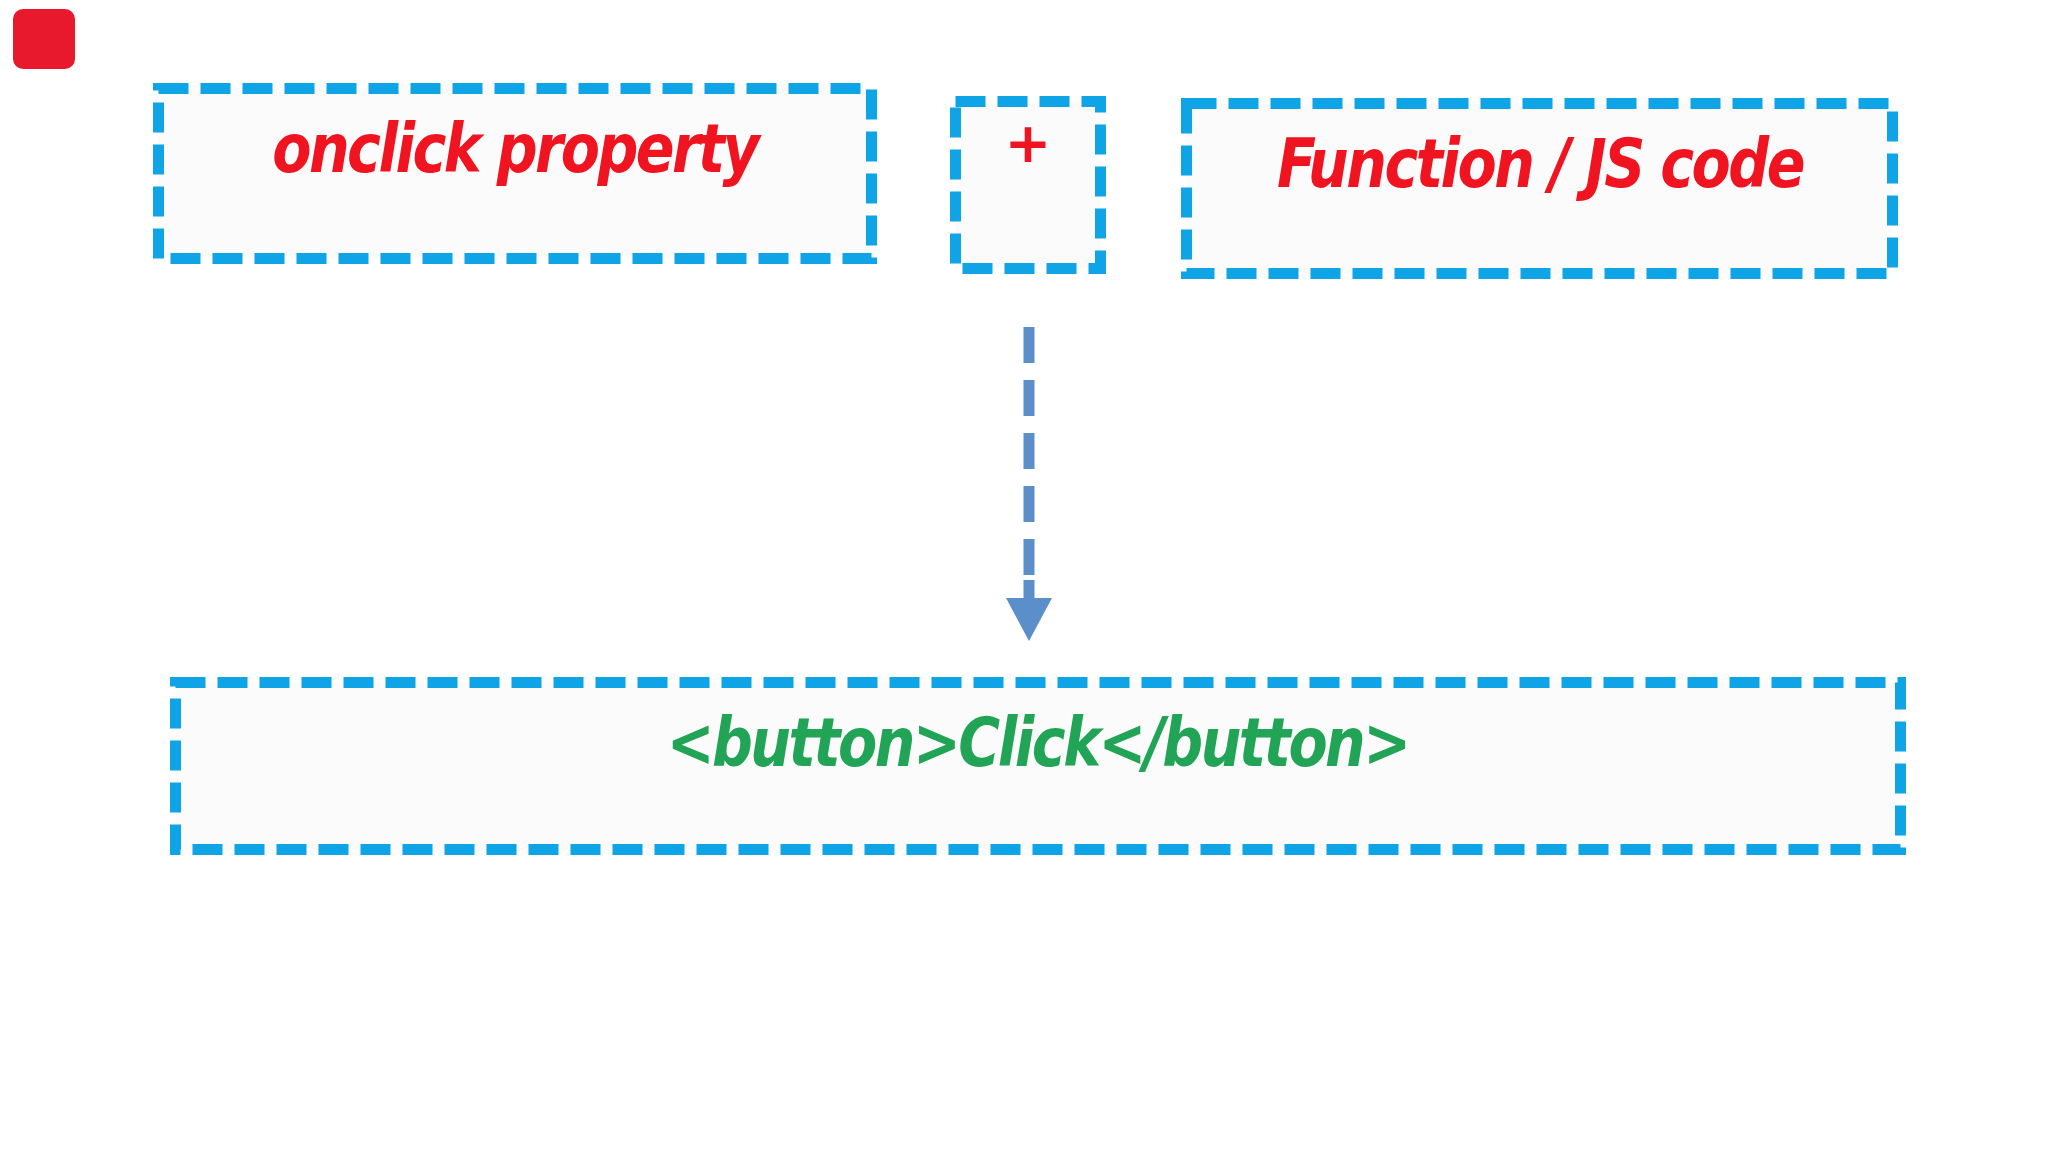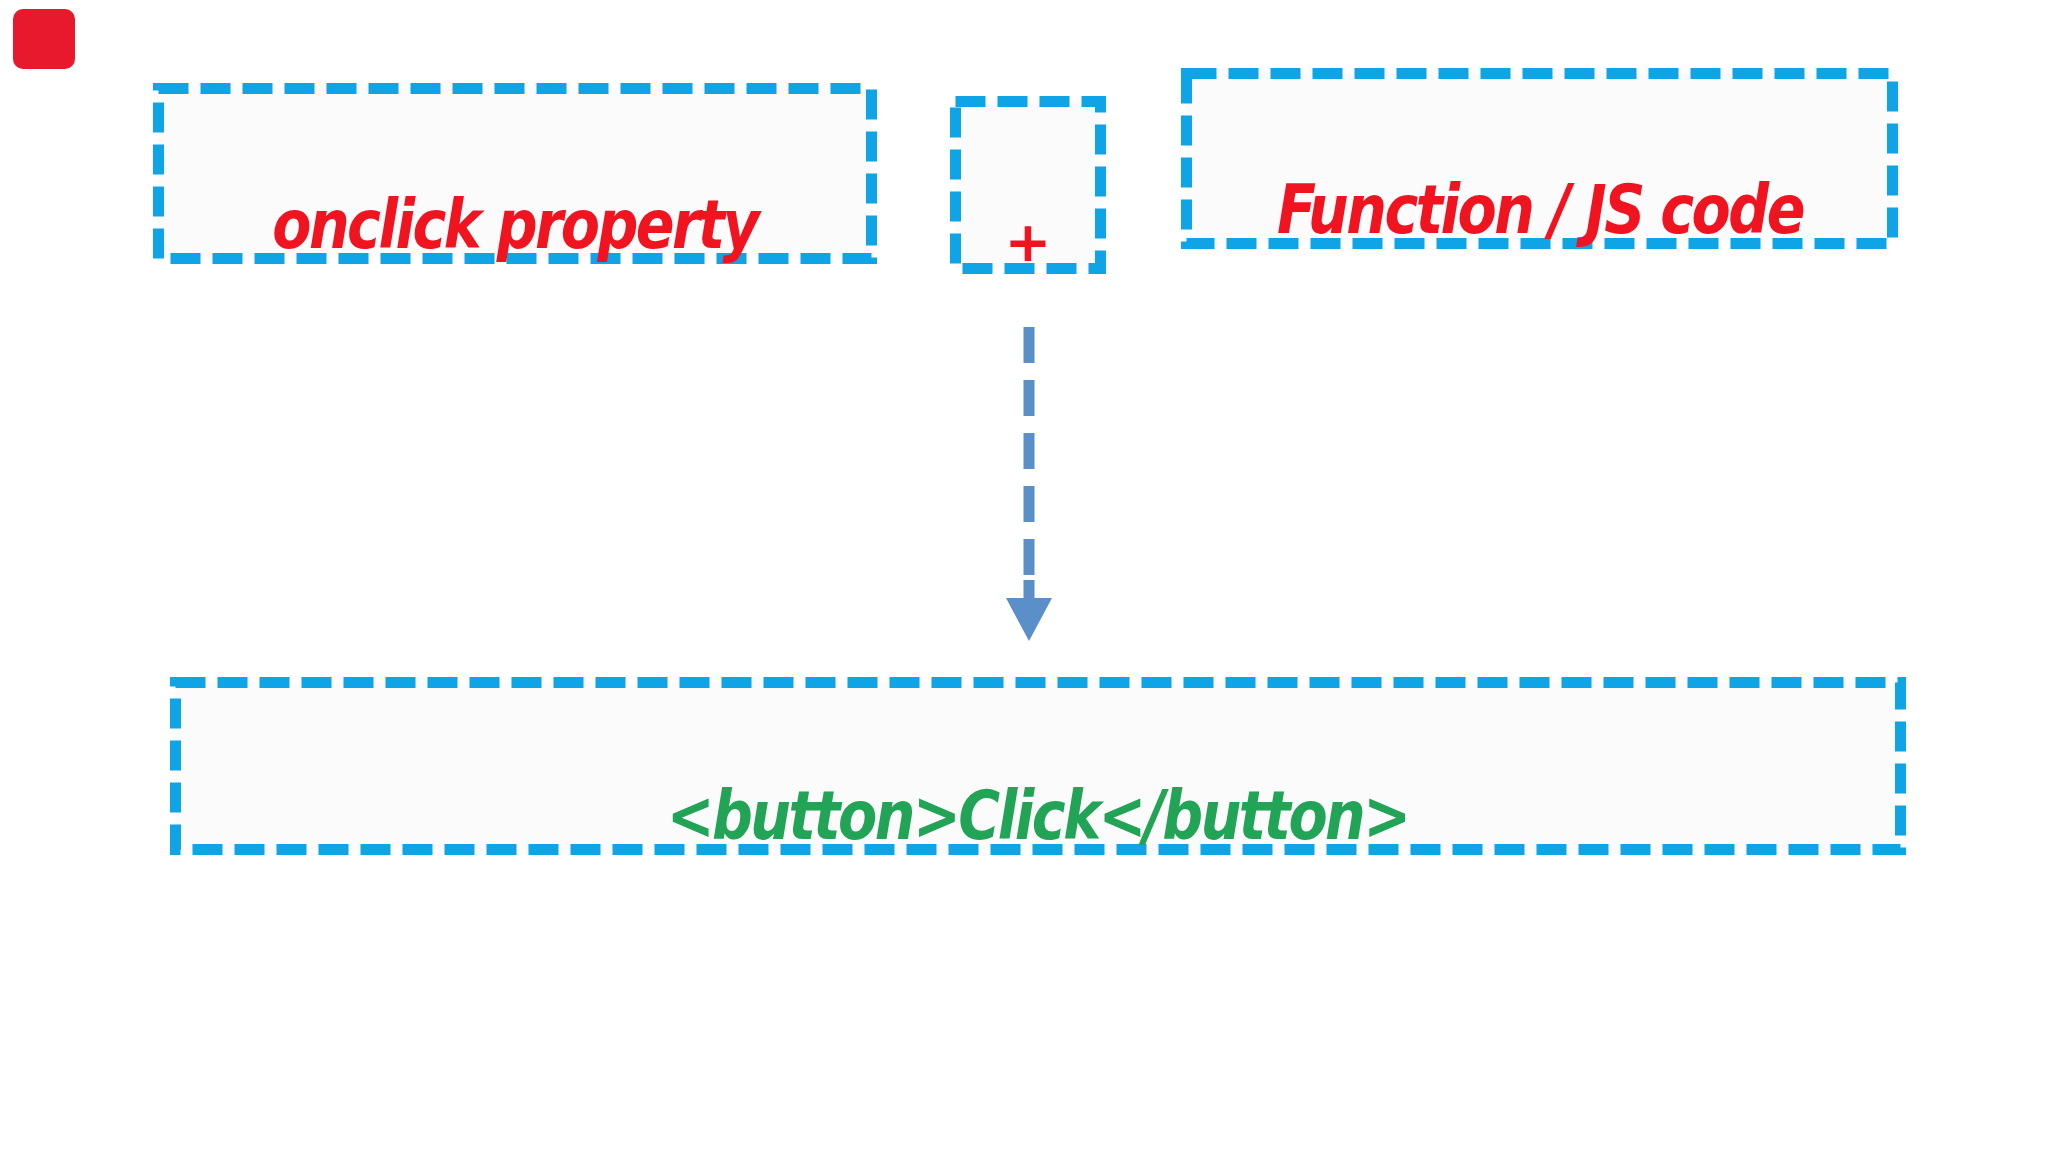--- a/index.html
+++ b/index.html
@@ -17,21 +17,21 @@
   .box{position:absolute;}
   .box svg{position:absolute;left:0;top:0;display:block;}
   rect.dash{
     fill:var(--box_fill,#fbfbfc);
     stroke:var(--dash_blue,#0ea4e6);
     stroke-width:11;
     stroke-dasharray:30 12;
   }
   .label{
     position:absolute;inset:0;
-    display:flex;align-items:flex-end;justify-content:center;
+    display:flex;align-items:flex-start;justify-content:center;
     font-weight:bold;font-style:italic;white-space:nowrap;
   }
   .label-big{font-size:68px;letter-spacing:-3px;padding-top:26px;}
   .label-big .squeeze{display:inline-block;transform:scaleX(0.84);}
   .label-plus{font-size:56px;padding-top:14px;}
   .red{color:var(--text_red,#f01420);}
   .green{color:var(--text_green,#21a455);}
   .arrow{position:absolute;}
   .arrow-line{stroke:var(--arrow_blue,#5b8fca);stroke-width:11;stroke-dasharray:36 17;}
   .arrow-fill{fill:var(--arrow_blue,#5b8fca);}
@@ -54,21 +54,21 @@
 
   <div class="box" style="left:950px;top:96px;width:156px;height:178px">
     <svg width="156" height="178">
       <rect class="dash" x="5.5" y="5.5" width="145" height="167"></rect>
     </svg>
     <div class="label label-plus red">
       <span>+</span>
     </div>
   </div>
 
-  <div class="box" style="left:1181px;top:68px;width:717px;height:181px">
+  <div class="box" style="left:1181px;top:98px;width:717px;height:181px">
     <svg width="717" height="181">
       <rect class="dash" x="5.5" y="5.5" width="706" height="170"></rect>
     </svg>
     <div class="label label-big red">
       <span class="squeeze">Function / JS code</span>
     </div>
   </div>
 
   <svg class="arrow" style="left:1001px;top:320px" width="58" height="325">
     <line class="arrow-line" x1="28" y1="7" x2="28" y2="255"></line>

